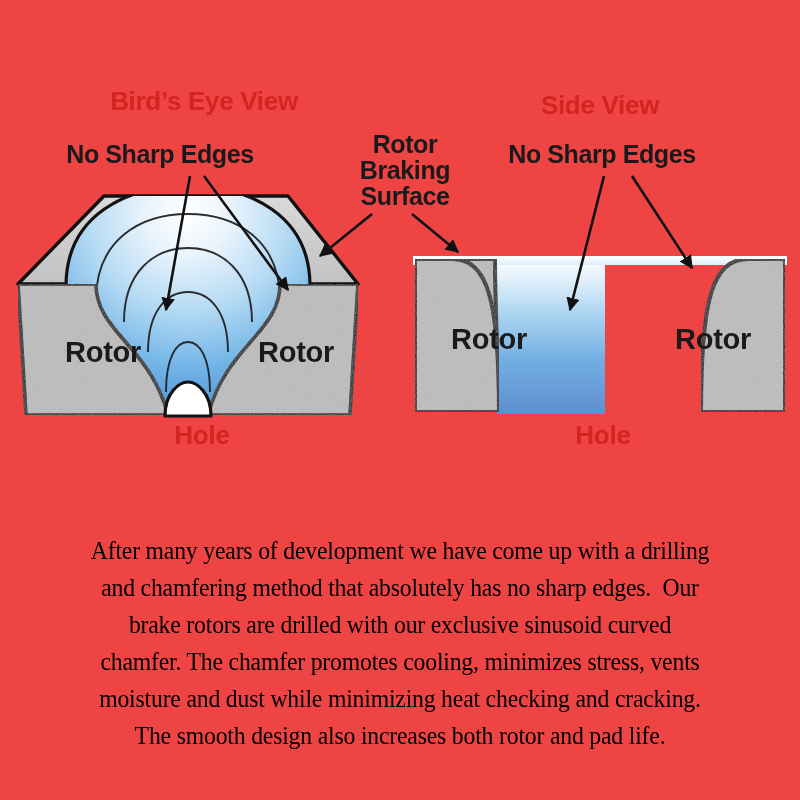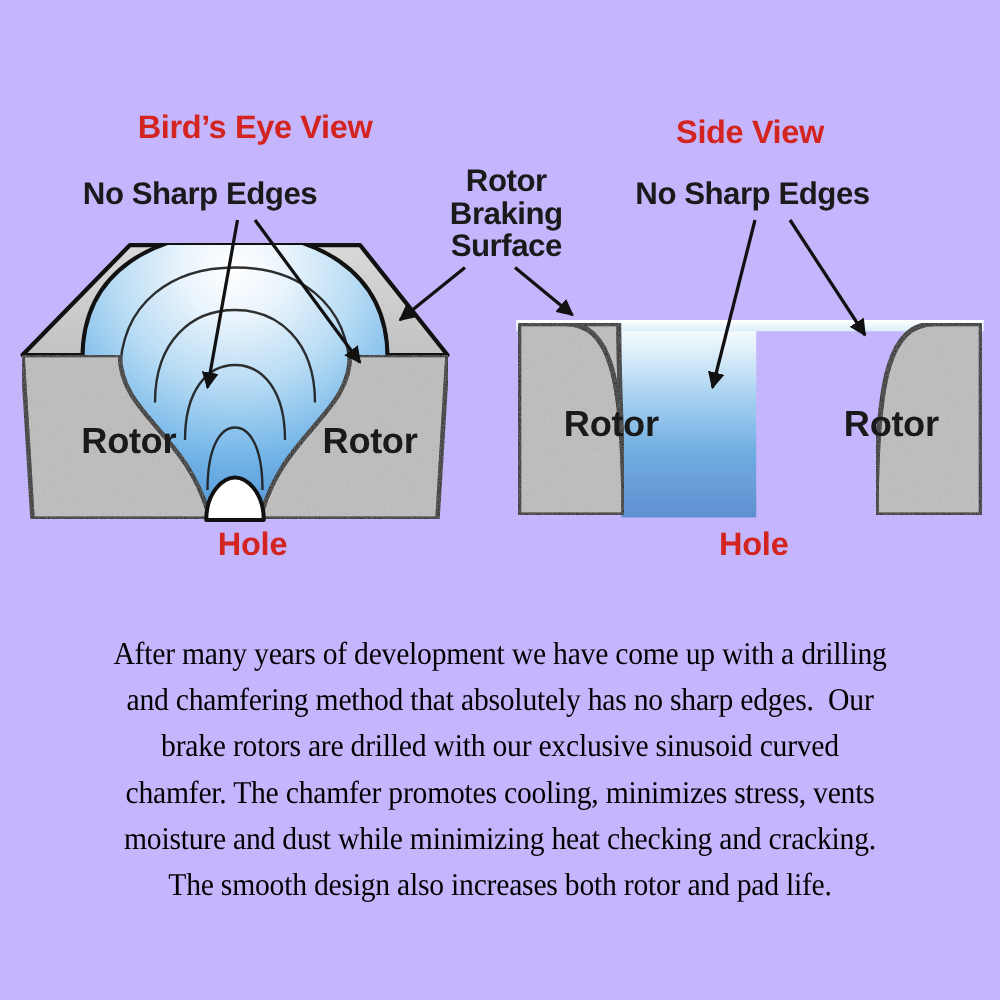--- a/index.html
+++ b/index.html
@@ -11,33 +11,33 @@
     width: 800px;
     height: 800px;
     overflow: hidden;
     font-family: "Liberation Sans", sans-serif;
     position: relative;
   }
   #stage {
     position: relative;
     width: 800px;
     height: 800px;
-    background: #c4b5fd;
+    background: #ef4444;
   }
   #diagram {
     position: absolute;
     left: 0;
     top: 0;
     width: 800px;
     height: 500px;
   }
   .caption-block {
     position: absolute;
     left: 0;
-    top: 504px;
+    top: 532px;
     width: 800px;
     text-align: center;
   }
   .caption-line {
     font-family: "Liberation Serif", serif;
     font-size: 25.5px;
     line-height: 37px;
     color: #000000;
     white-space: pre;
     letter-spacing: -0.2px;

